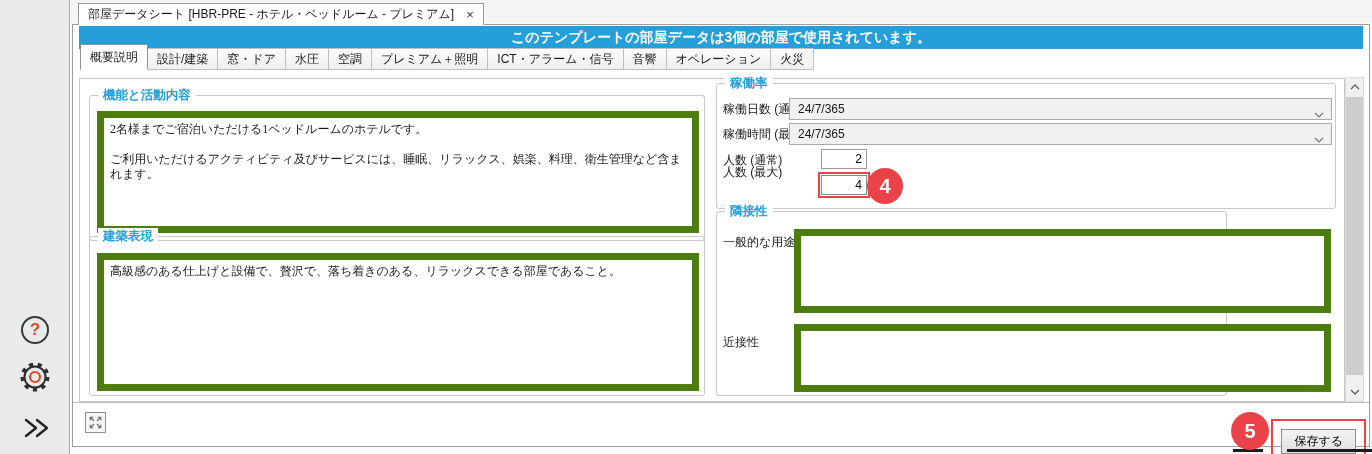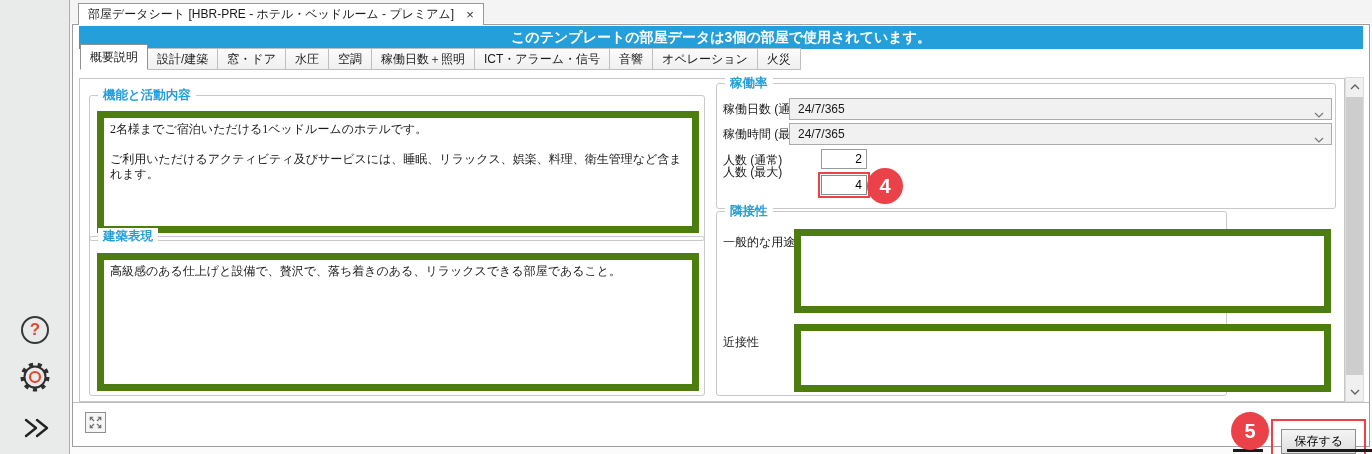--- a/index.html
+++ b/index.html
@@ -113,21 +113,21 @@
   <div class="panel">
 
     <div class="banner">このテンプレートの部屋データは3個の部屋で使用されています。</div>
 
     <div class="tabstrip">
       <div class="tab active">概要説明</div>
       <div class="tab">設計/建築</div>
       <div class="tab">窓・ドア</div>
       <div class="tab">水圧</div>
       <div class="tab">空調</div>
-      <div class="tab">稼働日数＋照明</div>
+      <div class="tab">プレミアム＋照明</div>
       <div class="tab">ICT・アラーム・信号</div>
       <div class="tab">音響</div>
       <div class="tab">オペレーション</div>
       <div class="tab">火災</div>
     </div>
 
     <div class="content-area">
 
       <div class="gbox gbox-function">
         <span class="gbox-title">機能と活動内容</span>

